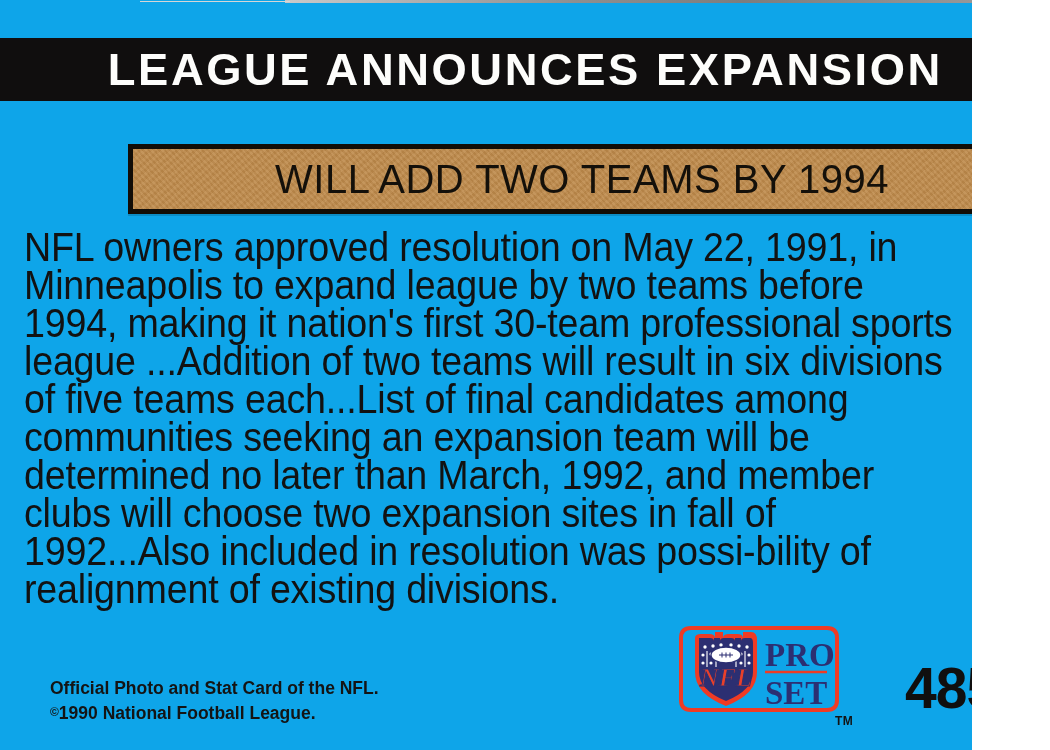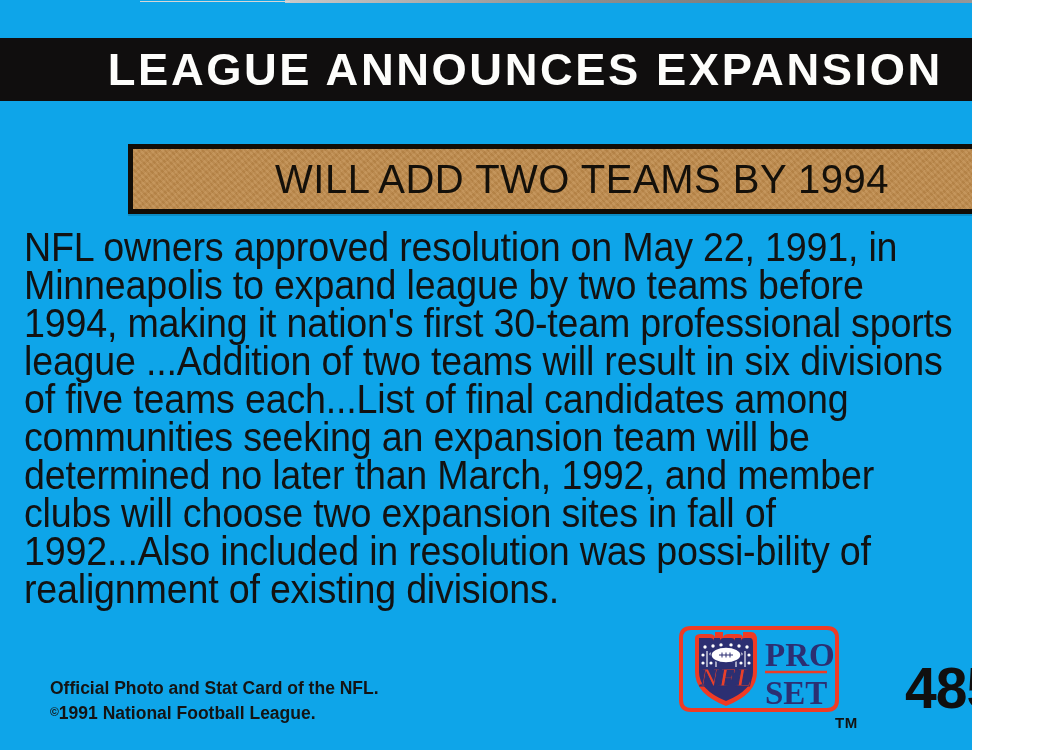--- a/index.html
+++ b/index.html
@@ -146,21 +146,21 @@
     height: 100px;
   }
   .logo svg { display: block; }
   .logo-tm {
     position: absolute;
     left: 158px;
     top: 92px;
     color: #131313;
     font-family: "Liberation Sans", sans-serif;
     font-weight: bold;
-    font-size: 15px;
+    font-size: 12px;
     letter-spacing: 0.5px;
   }
 </style>
 </head>
 <body>
 
 <div id="card">
 
   <div class="top-scan-line"></div>
   <div class="top-scan-line-faint"></div>
@@ -170,21 +170,21 @@
   </div>
 
   <div class="subtitle-banner">
     <div class="subtitle-banner-text">WILL ADD TWO TEAMS BY 1994</div>
   </div>
 
   <div class="body-copy">NFL owners approved resolution on May 22, 1991, in Minneapolis to expand league by two teams before 1994, making it nation's first 30-team professional sports league ...Addition of two teams will result in six divisions of five teams each...List of final candidates among communities seeking an expansion team will be determined no later than March, 1992, and member clubs will choose two expansion sites in fall of 1992...Also included in resolution was possi-bility of realignment of existing divisions.</div>
 
   <div class="fine-print">
     <span class="fine-print-line">Official Photo and Stat Card of the NFL.</span>
-    <span class="fine-print-line"><span class="copy-mark">©</span><span>1991 National Football League.</span></span>
+    <span class="fine-print-line"><span class="copy-mark">©</span><span>1990 National Football League.</span></span>
   </div>
 
   <div class="logo">
     <svg width="176" height="100" viewBox="0 0 176 100" xmlns="http://www.w3.org/2000/svg">
 
       <path d="M14 6 H150 Q160 6 160 16 V78 Q160 88 150 88 H14 Q4 88 4 78 V16 Q4 6 14 6 Z" fill="none" stroke="#ef3b24" stroke-width="4"></path>
 
       <path d="M18 10 L18 16 Q18 12 24 12 L32 12 Q38 12 38 16 L38 10 L46 10 L46 16 Q46 12 52 12 L60 12 Q66 12 66 16 L66 10 L74 10 Q80 10 80 18 L80 50 Q80 72 49 84 Q18 72 18 50 L18 18 Q18 10 18 10 Z" fill="#ef3b24"></path>
 
       <path d="M22 16 Q22 16 26 16 L33 16 Q37 16 37 19 L37 16 L43 16 L43 19 Q43 16 47 16 L54 16 Q58 16 58 19 L58 16 L64 16 L64 19 Q64 16 68 16 L73 16 Q76 16 76 21 L76 50 Q76 68 49 79 Q22 68 22 50 L22 21 Q22 16 22 16 Z" fill="#2c2f72"></path>

